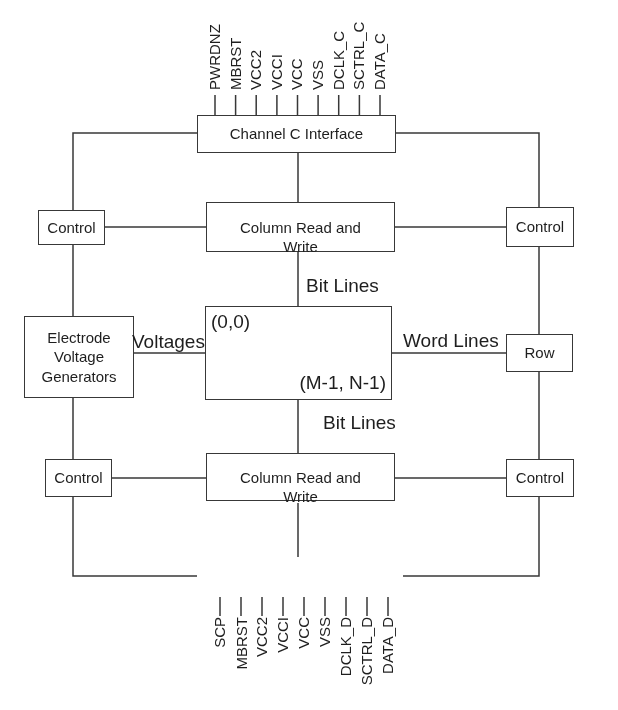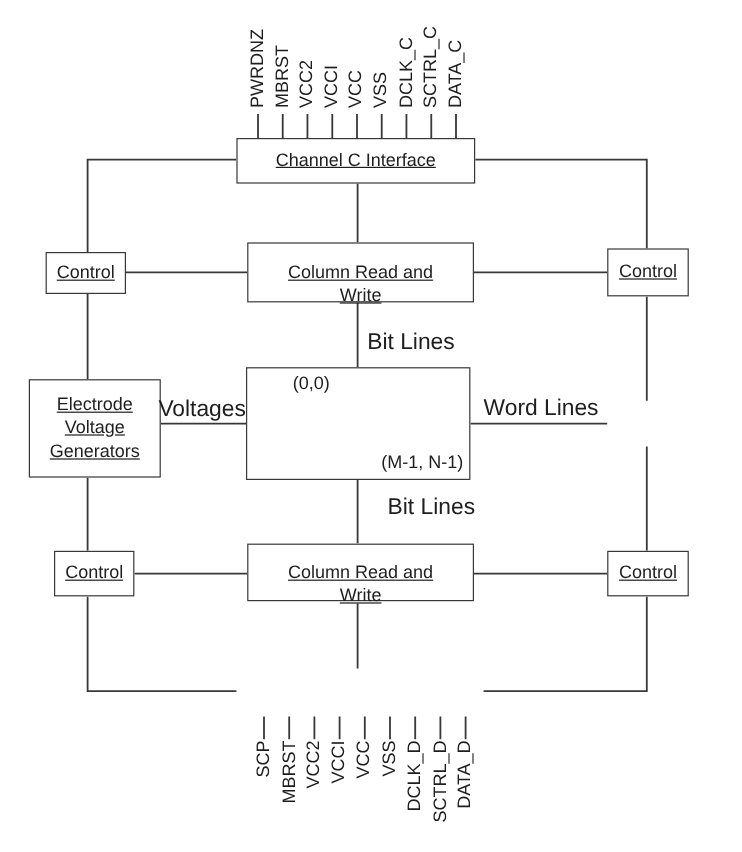--- a/index.html
+++ b/index.html
@@ -14,28 +14,27 @@
   svg.wires{position:absolute;left:0;top:0;}
   .box{
     position:absolute;
     box-sizing:border-box;
     border:1.5px solid #383838;
     background:#ffffff;
     display:flex;align-items:center;justify-content:center;
     text-align:center;
     font-size:15px;line-height:1.28;
     color:#1e1e1e;
-    text-decoration:underline;
   }
   .box .wrap140{display:inline-block;max-width:150px;margin-top:20px;}
   .edge-label{
     position:absolute;
     font-size:19px;white-space:nowrap;color:#1e1e1e;
   }
-  .corner-label{position:absolute;font-size:15px;color:#1e1e1e;margin-left:33px;}
+  .corner-label{position:absolute;font-size:19px;color:#1e1e1e;}
   .vlabel-top{
     position:absolute;top:90px;
     transform-origin:0 0;transform:rotate(-90deg);
     white-space:nowrap;font-size:15px;line-height:16px;color:#1e1e1e;
   }
   .vlabel-bottom{
     position:absolute;top:617px;
     transform-origin:100% 0;transform:rotate(-90deg);
     white-space:nowrap;font-size:15px;line-height:16px;color:#1e1e1e;
   }
@@ -101,20 +100,23 @@
   </div>
 
   <div class="box" style="left:506px;top:207px;width:68px;height:40px">
     <span>Control</span>
   </div>
 
   <div class="box" style="left:24px;top:316px;width:110px;height:82px">
     <span>Electrode Voltage Generators</span>
   </div>
 
+  <div class="box" style="left:506px;top:334px;width:67px;height:38px">
+    <span>Row</span>
+  </div>
 
   <div class="box" style="left:45px;top:459px;width:67px;height:38px">
     <span>Control</span>
   </div>
 
   <div class="box" style="left:506px;top:459px;width:68px;height:38px">
     <span>Control</span>
   </div>
 
   <div class="edge-label" style="left:306px;top:275px">Bit Lines</div>

